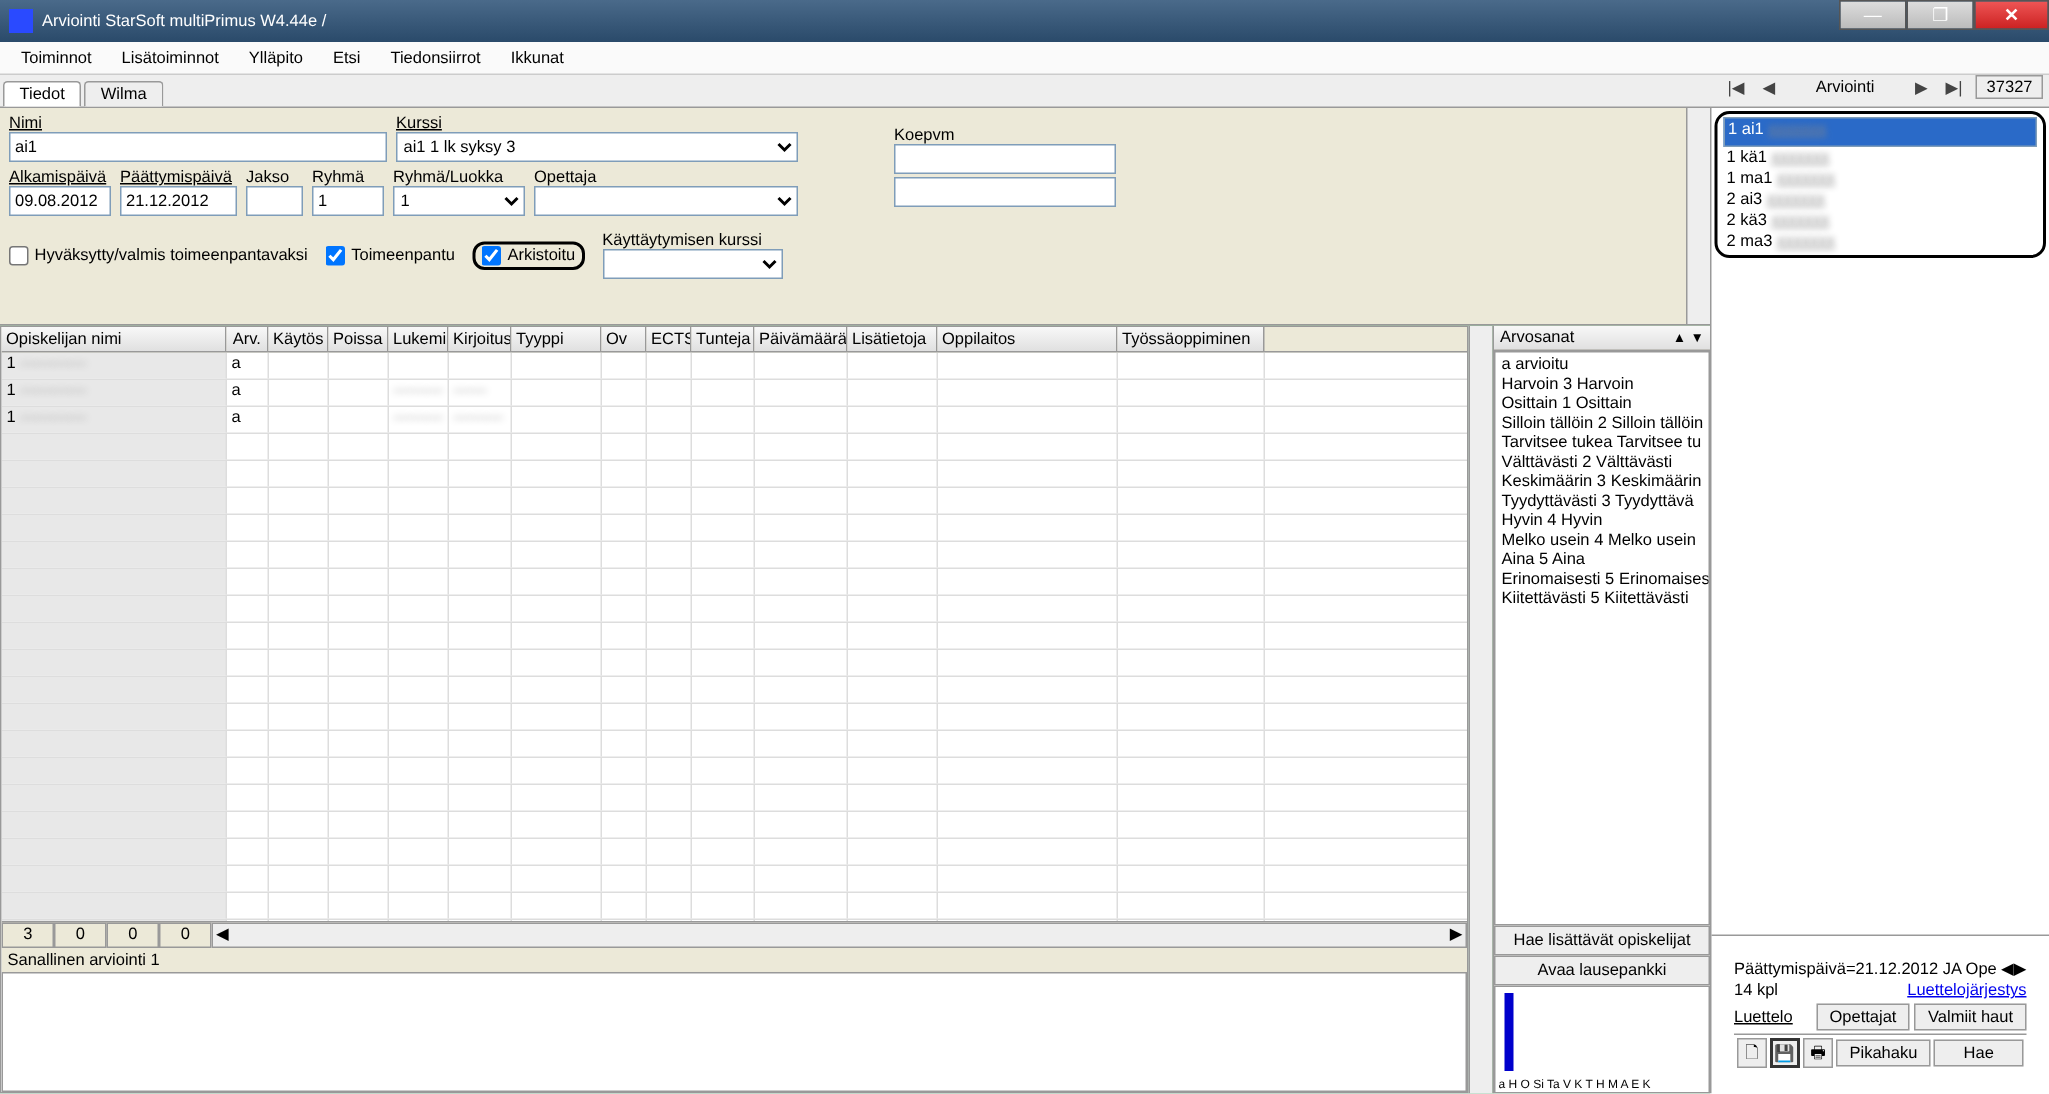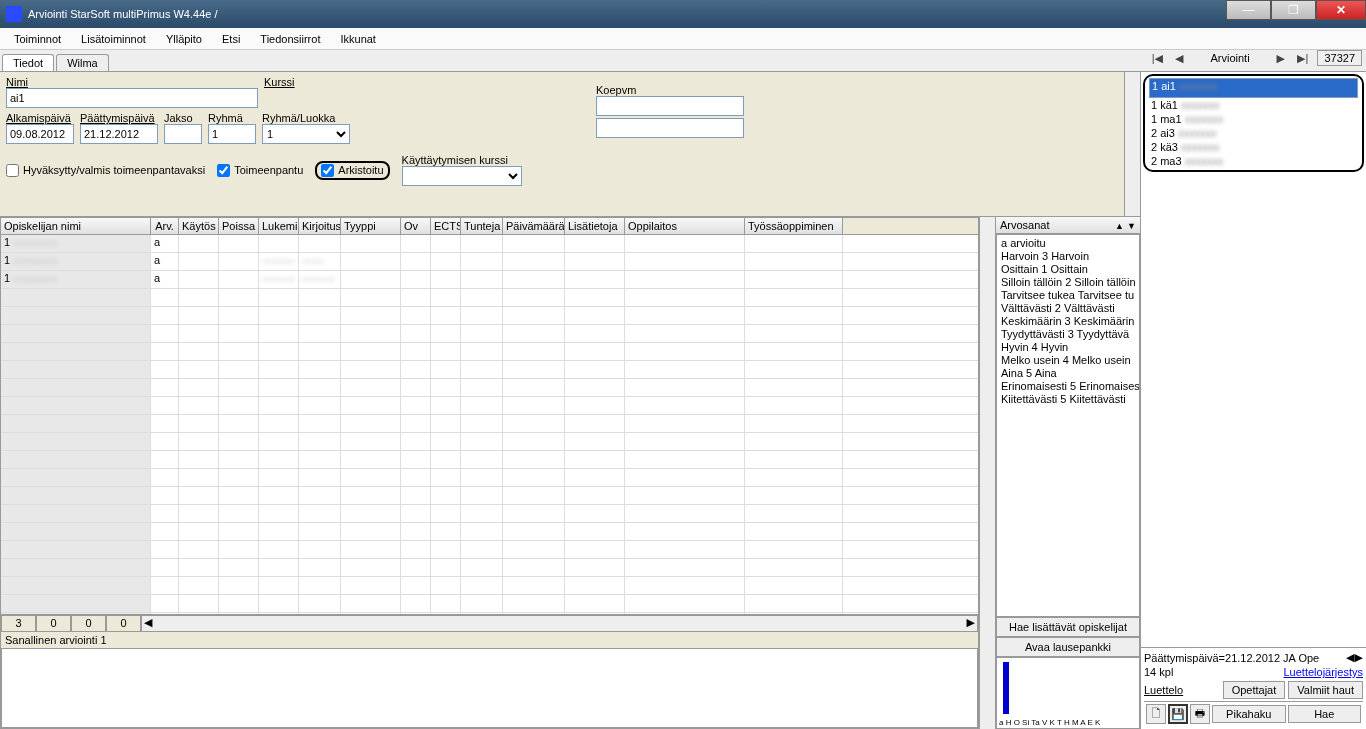--- a/index.html
+++ b/index.html
@@ -27,22 +27,22 @@
 .hl-box { border: 2px solid #000; border-radius: 8px; padding: 1px 4px; display: inline-flex; align-items: center; gap: 4px; }
 .navbar-top { position: absolute; right: 4px; top: 50px; display: flex; align-items: center; gap: 6px; }
 .nav-arrow { color: #444; cursor: pointer; font-size: 11px; padding: 0 3px; }
 .nav-label { padding: 0 18px; }
 .nav-num { border: 1px solid #999; background: #eee; padding: 1px 6px; }
 .rightpane { width: 226px; background: #fff; border-left: 1px solid #999; display: flex; flex-direction: column; }
 .rlist { flex: 1; overflow: auto; padding: 2px; }
 .rlist-box { border: 2px solid #000; border-radius: 10px; padding: 2px 4px; }
 .rlist-item { padding: 1px 2px; white-space: nowrap; }
 .rlist-item.sel { background: #2a6ac8; color: #fff; }
-.rlist-item .blur { color: transparent; text-shadow: 0 0 4px #888; }
-.bottom-right { border-top: 1px solid #999; padding: 3px; font-size: 11px; }
+.rlist-item .blur { color: transparent; text-shadow: 0 0 4px #888; text-decoration: underline; }
+.bottom-right { border-top: 1px solid #999; padding: 15px; font-size: 11px; }
 .bottom-right .row2 { display: flex; justify-content: space-between; align-items: center; margin-bottom: 2px; }
 .link { color: #0000ee; text-decoration: underline; cursor: pointer; }
 .btn { border: 1px solid #999; background: #eee; padding: 2px 8px; cursor: pointer; font-size: 11px; }
 .table-wrap { flex: 1; display: flex; overflow: hidden; }
 .table-main { flex: 1; overflow: hidden; border: 1px solid #999; background: #fff; display:flex; flex-direction:column; }
 .grid-head { display: flex; background: #ece9d8; border-bottom: 1px solid #999; }
 .grid-head .th { border-right: 1px solid #999; padding: 2px 3px; font-size: 11px; overflow: hidden; white-space: nowrap; background: linear-gradient(#f8f8f8,#e0e0e0); }
 .grid-body { flex:1; overflow:auto; }
 .grid-row { display: flex; border-bottom: 1px solid #ddd; height: 18px; }
 .grid-row .td { border-right: 1px solid #ddd; padding: 1px 3px; font-size: 11px; overflow: hidden; white-space: nowrap; }
@@ -108,20 +108,21 @@
 <div class="content">
   <div class="leftpane">
     <div class="form-area">
       <div class="row">
         <div class="col" style="width:252px">
           <span class="lbl u">Nimi</span>
           <input class="fld" value="ai1" style="">
         </div>
         <div class="col" style="width:268px">
           <span class="lbl u">Kurssi</span>
+          <select class="sel"><option>ai1  1 lk syksy  3</option></select>
         </div>
       </div>
       <div class="row" style="margin-top:4px">
         <div class="col" style="width:68px">
             <span class="lbl u">Alkamispäivä</span>
             <input class="fld" value="09.08.2012" style="">
           </div>
         <div class="col" style="width:78px">
             <span class="lbl u">Päättymispäivä</span>
             <input class="fld" value="21.12.2012" style="">
@@ -130,20 +131,24 @@
             <span class="lbl">Jakso</span>
             <input class="fld" style="">
           </div>
         <div class="col" style="width:48px">
             <span class="lbl">Ryhmä</span>
             <input class="fld" value="1" style="">
           </div>
         <div class="col" style="width:88px">
             <span class="lbl">Ryhmä/Luokka</span>
             <select class="sel"><option>1</option></select>
+          </div>
+        <div class="col" style="width:176px">
+            <span class="lbl">Opettaja</span>
+            <select class="sel"><option></option></select>
           </div>
       </div>
       <div class="row" style="margin-top:10px; align-items:center; gap:12px">
         <label class="chk">
             <input type="checkbox" class="chkbox" style="">
             <span>Hyväksytty/valmis toimeenpantavaksi</span>
           </label>
         <label class="chk">
             <input type="checkbox" class="chkbox" checked="" style="">
             <span>Toimeenpantu</span>

